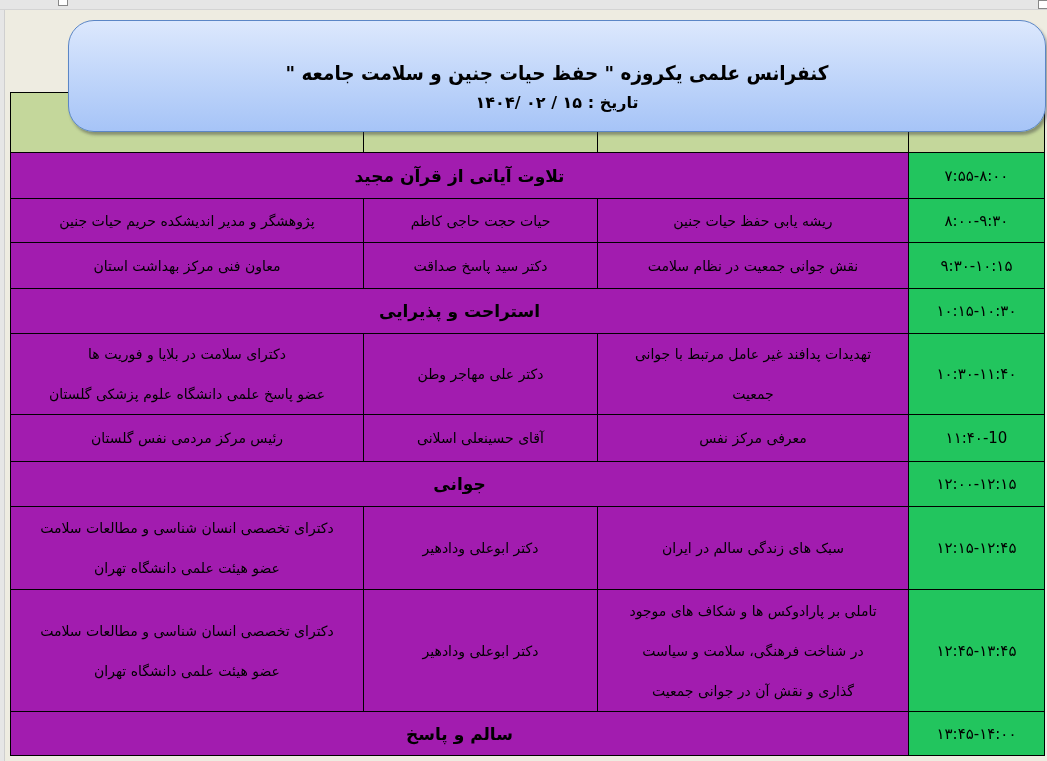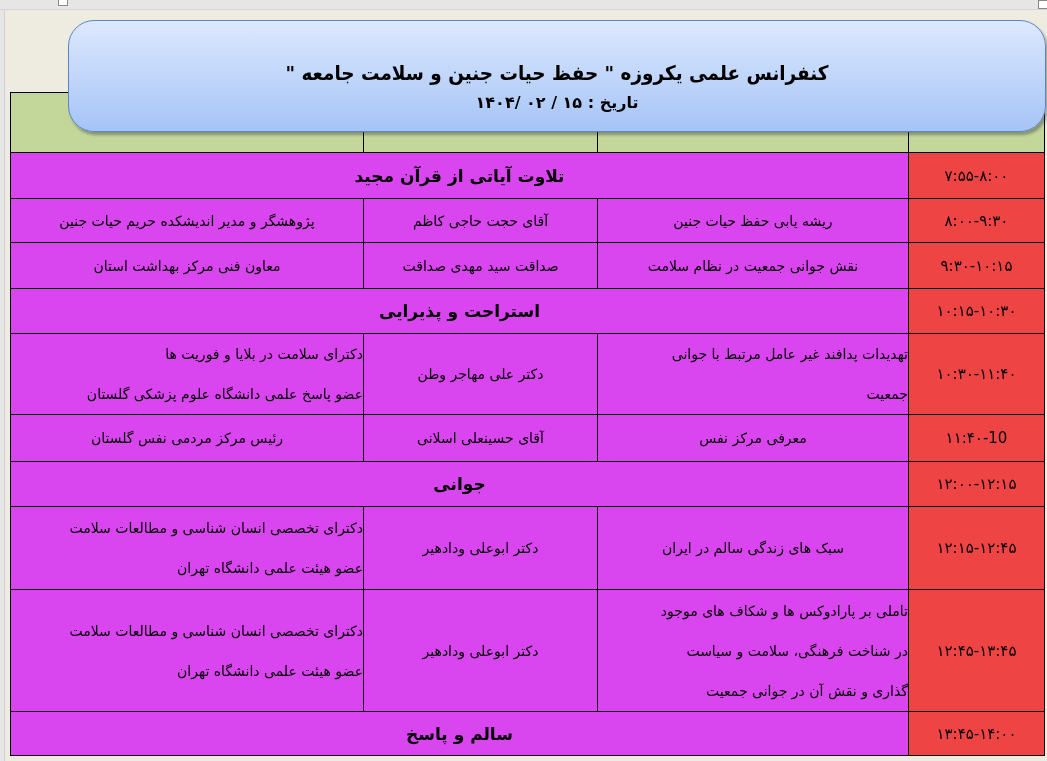--- a/index.html
+++ b/index.html
@@ -28,33 +28,33 @@
     table.schedule {
       position: absolute; left: 10px; top: 92px; width: 1034px;
       border-collapse: collapse; direction: rtl;
       table-layout: fixed;
     }
     table.schedule td {
       border: 1.5px solid #000;
       text-align: center; vertical-align: middle;
       font-size: 14px; color: #000;
       line-height: 40px;
-      background: #d946ef;
+      background: #a21caf;
     }
     table.schedule td.time {
-      background: #ef4444;
+      background: #22c55e;
       direction: ltr;
       font-size: 15px;
       letter-spacing: 0.5px;
     }
     table.schedule tr.header td { background: #c4d79b; height: 60px; }
     table.schedule td.span {
       font-weight: bold; font-size: 17px;
     }
-    .multiline span { display: block; line-height: 40px; text-align: right; }
+    .multiline span { display: block; line-height: 40px; }
     .banner {
       position: absolute; left: 68px; top: 20px; width: 978px; height: 112px;
       border-radius: 26px;
       background: linear-gradient(#dce8fd, #a6c4f7);
       border: 1px solid #5b86c6;
       box-shadow: 2px 3px 3px rgba(60,60,60,0.45);
       direction: rtl; text-align: center;
     }
     .banner .title {
       position: absolute; top: 40px; left: 0; right: 0;
@@ -91,28 +91,28 @@
     </tr>
 
     <tr style="height:46px">
       <td class="time">۷:۵۵-۸:۰۰</td>
       <td class="span" colspan="3">تلاوت آیاتی از قرآن مجید</td>
     </tr>
 
     <tr style="height:44px">
       <td class="time">۸:۰۰-۹:۳۰</td>
       <td>ریشه یابی حفظ حیات جنین</td>
-      <td>آقای حجت حاجی کاظم</td>
+      <td>حیات حجت حاجی کاظم</td>
       <td>پژوهشگر و مدیر اندیشکده حریم حیات جنین</td>
     </tr>
 
     <tr style="height:46px">
       <td class="time">۹:۳۰-۱۰:۱۵</td>
       <td>نقش جوانی جمعیت در نظام سلامت</td>
-      <td>صداقت سید مهدی صداقت</td>
+      <td>دکتر سید پاسخ صداقت</td>
       <td>معاون فنی مرکز بهداشت استان</td>
     </tr>
 
     <tr style="height:45px">
       <td class="time">۱۰:۱۵-۱۰:۳۰</td>
       <td class="span" colspan="3">استراحت و پذیرایی</td>
     </tr>
 
     <tr style="height:80px">
       <td class="time">۱۰:۳۰-۱۱:۴۰</td>

